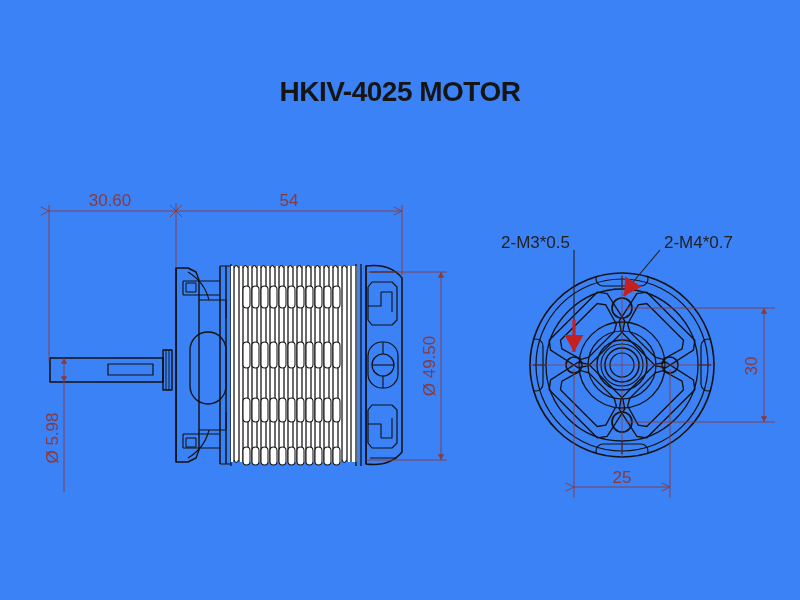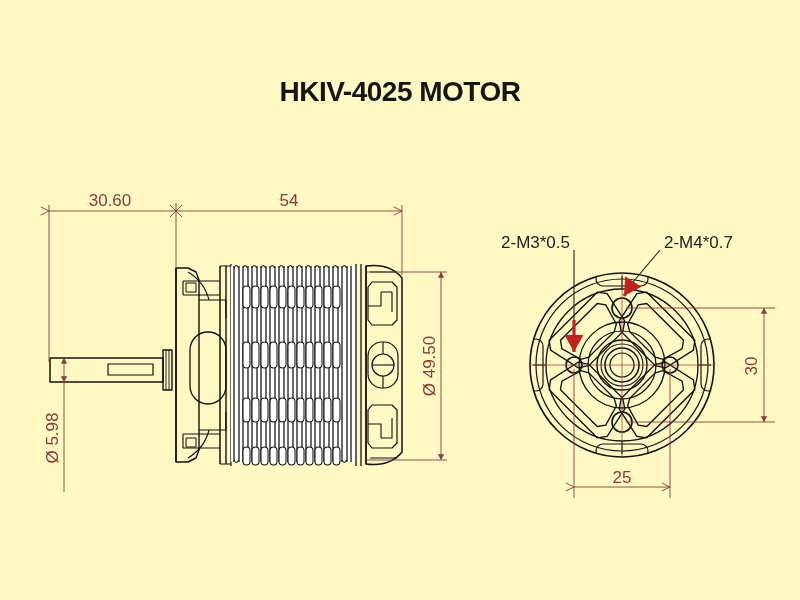--- a/index.html
+++ b/index.html
@@ -11,21 +11,21 @@
     width: 800px;
     height: 600px;
     font-family: "Liberation Sans", sans-serif;
     overflow: hidden;
     position: relative;
   }
   #drawing-root {
     position: relative;
     width: 800px;
     height: 600px;
-    background: #fef9c3;
+    background: #3b82f6;
   }
   #title-text {
     position: absolute;
     top: 76px;
     left: 0;
     width: 800px;
     text-align: center;
     font-family: "Liberation Sans", sans-serif;
     font-size: 28px;
     font-weight: bold;

